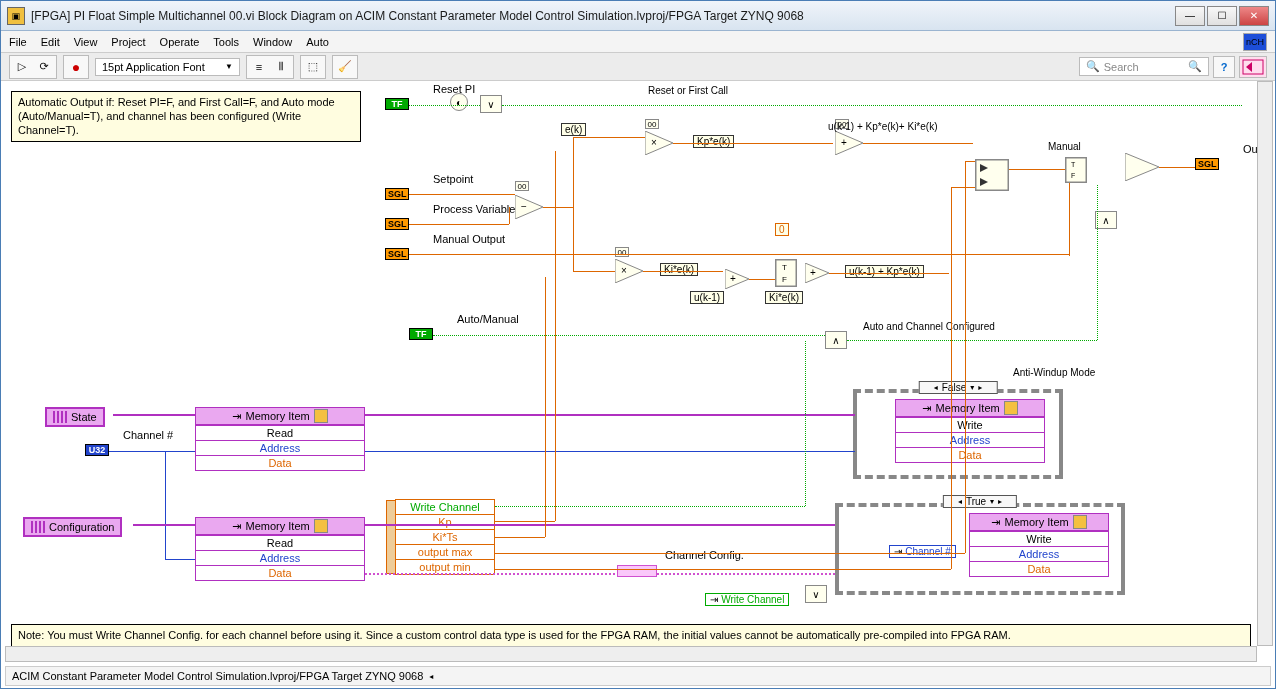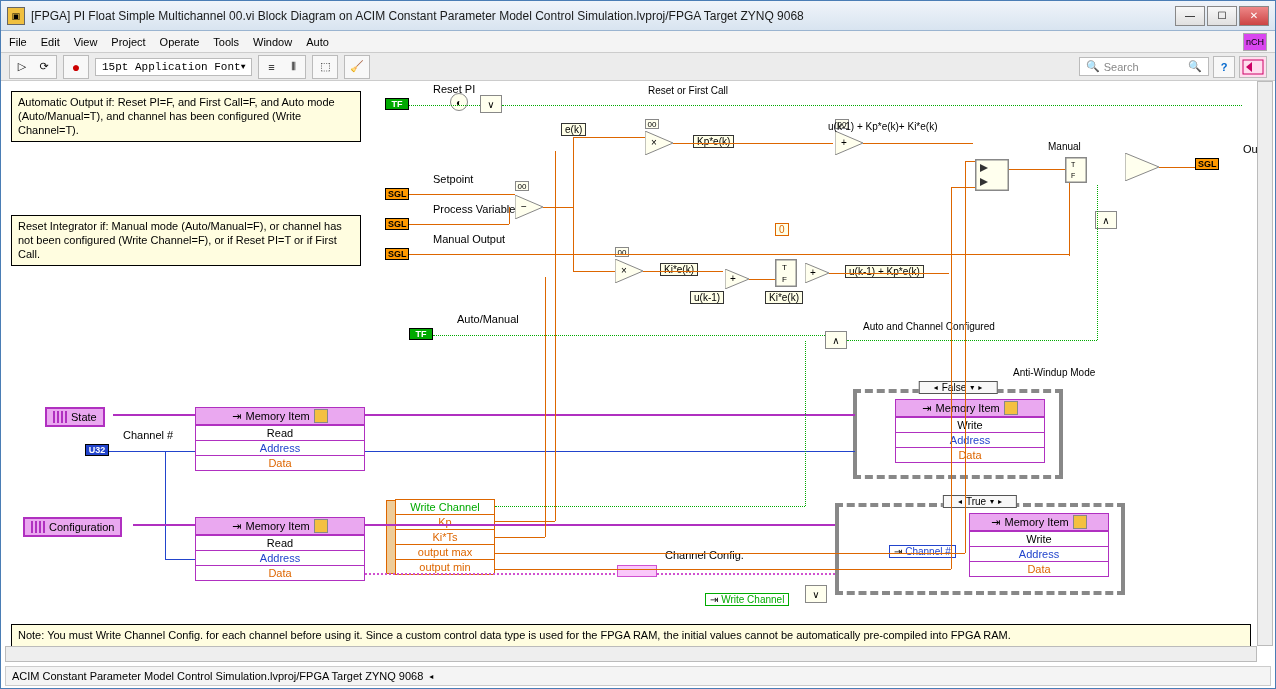--- a/index.html
+++ b/index.html
@@ -10,27 +10,27 @@
 .titlebar { height: 30px; background: linear-gradient(#f0f4fa, #d8e4f0); display: flex; align-items: center; padding: 0 6px; border-bottom: 1px solid #9ab4d0; }
 .titlebar .icon-box { width: 18px; height: 18px; background: #f0c040; border: 1px solid #666; margin-right: 6px; display: flex; align-items: center; justify-content: center; font-size: 9px; }
 .titlebar .title { flex: 1; color: #1a1a1a; font-size: 12px; }
 .winbtns { display: flex; }
 .winbtn { width: 30px; height: 20px; border: 1px solid #888; margin-left: 2px; display: flex; align-items: center; justify-content: center; background: linear-gradient(#f8f8f8, #e0e0e0); font-size: 10px; }
 .winbtn.close { background: linear-gradient(#e88, #c44); color: #fff; }
 
 .menubar { height: 22px; background: #f4f4f4; display: flex; align-items: center; padding: 0 8px; gap: 14px; border-bottom: 1px solid #ccc; }
 .menubar span { cursor: default; }
 .menubar .right-icons { margin-left: auto; display: flex; gap: 4px; }
-.right-icon-btn { width: 24px; height: 18px; border: 1px solid #aaa; background: #d946ef; display: flex; align-items: center; justify-content: center; font-size: 9px; }
+.right-icon-btn { width: 24px; height: 18px; border: 1px solid #aaa; background: #1d4ed8; display: flex; align-items: center; justify-content: center; font-size: 9px; }
 
 .toolbar { height: 28px; background: #ececec; display: flex; align-items: center; padding: 0 8px; gap: 6px; border-bottom: 1px solid #ccc; }
 .tbgroup { display: flex; align-items: center; gap: 2px; border: 1px solid #bbb; padding: 1px 2px; background: #f8f8f8; }
 .tbbtn { width: 20px; height: 20px; display: flex; align-items: center; justify-content: center; font-size: 11px; }
 .tbbtn.red { color: #c00; font-size: 14px; }
-.fontbox { border: 1px solid #bbb; padding: 2px 6px; background: #fff; min-width: 145px; display: flex; align-items: center; font-family: Liberation Mono, monospace; }
+.fontbox { border: 1px solid #bbb; padding: 2px 6px; background: #fff; min-width: 145px; display: flex; align-items: center; }
 .fontbox .dd { margin-left: auto; font-size: 8px; }
 .search-wrap { margin-left: auto; display: flex; align-items: center; gap: 4px; }
 .searchbox { border: 1px solid #bbb; padding: 2px 6px; background: #fff; width: 130px; display: flex; align-items: center; }
 .helpbtn { width: 22px; height: 22px; border: 1px solid #bbb; background: #f8f8f8; display: flex; align-items: center; justify-content: center; font-weight: bold; color: #06c; }
 .bd-icon { width: 28px; height: 22px; border: 1px solid #bbb; background: #fde; display: flex; align-items: center; justify-content: center; }
 
 .canvas { position: absolute; top: 80px; left: 4px; right: 18px; bottom: 26px; background: #fff; overflow: hidden; }
 
 
 .comment { position: absolute; background: #fffde0; border: 1px solid #000; padding: 4px 6px; font-size: 11px; line-height: 1.25; }
@@ -163,22 +163,20 @@
             <path d="M4 8 L10 3 L10 13 Z" fill="#c06"></path>
           </svg>
       </div>
     </div>
   </div>
 
   <div class="canvas">
 
     <div class="comment" style="left:6px; top:10px; width:350px">Automatic Output if:
 Reset PI=F, and First Call=F, and Auto mode (Auto/Manual=T), and channel has been configured (Write Channel=T).</div>
-    <div class="comment" style="left:6px; top:134px; width:350px">Reset Integrator if:
-Manual mode (Auto/Manual=F), or channel has not been configured (Write Channel=F), or if Reset PI=T or if First Call.</div>
     <div class="comment" style="left:6px; top:543px; right:6px; width:auto">Note: You must Write Channel Config. for each channel before using it. Since a custom control data type is used for the FPGA RAM, the initial values cannot be automatically pre-compiled into FPGA RAM.</div>
 
     <div class="term-label" style="left:380px; top:2px">Reset PI</div>
     <div class="term-box tf-box" style="left:380px; top:17px">TF</div>
     <div class="prim" style="left:445px; top:12px; border-radius:50%; width:18px; height:18px">◐</div>
     <div class="prim" style="left:475px; top:14px">∨</div>
     <div class="wire-label" style="left:640px; top:4px; border:none; background:none">Reset or First Call</div>
 
     <div class="term-label" style="left:380px; top:92px">Setpoint</div>
     <div class="term-box sgl-box" style="left:380px; top:107px">SGL</div>

